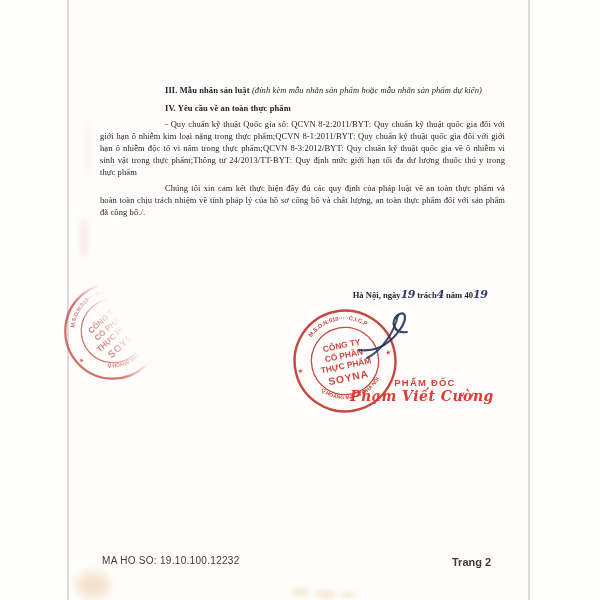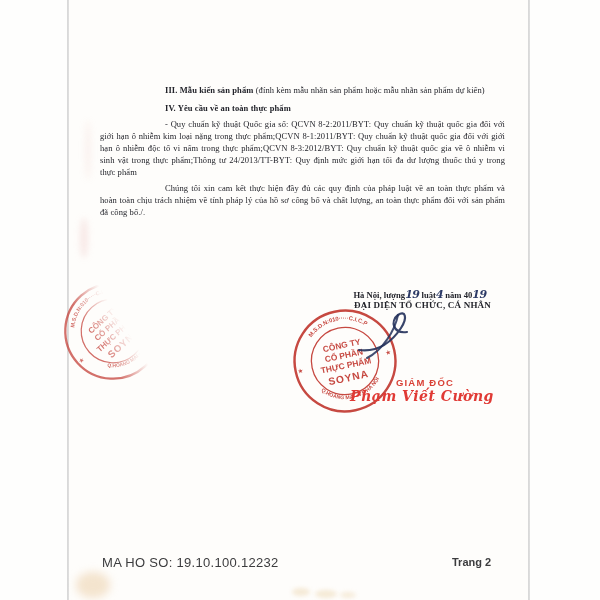--- a/index.html
+++ b/index.html
@@ -22,21 +22,21 @@
 
   
   .body-text{position:absolute;left:100px;top:84px;width:405px;font-size:8.5px;line-height:12px;
              text-align:justify;letter-spacing:.1px;}
   .body-text p{margin:0;text-indent:65px;}
   .p-iii{margin-bottom:6px !important;}
   .p-iv{margin-bottom:4px !important;}
   .p-1{margin-bottom:6px !important;}
   .p-2{margin-bottom:4px !important;}
   .b{font-weight:bold;}
-  .i{}
+  .i{font-style:italic;}
 
   
   .date-line{position:absolute;left:325px;top:288px;width:190px;text-align:center;
              font-size:8.6px;font-weight:bold;white-space:nowrap;}
   .hw{font-family:"DejaVu Serif", serif;font-style:italic;font-weight:bold;
       color:#2c3a66;font-size:11px;letter-spacing:-.5px;}
   .rep-line{position:absolute;left:330px;top:300px;width:185px;text-align:center;
             font-size:9px;font-weight:bold;letter-spacing:.2px;}
   .stamp-main{position:absolute;left:289px;top:305px;width:112px;height:112px;transform:rotate(-12deg);opacity:.92;}
   .stamp-left{position:absolute;left:60px;top:278px;width:106px;height:106px;transform:rotate(-42deg);opacity:.8;
@@ -45,21 +45,21 @@
   .sig-ink{position:absolute;left:353px;top:306px;width:88px;height:58px;}
   .director-title{position:absolute;left:375px;top:377px;width:100px;text-align:center;
       font-family:"Liberation Sans", sans-serif;font-size:9.5px;font-weight:bold;
       letter-spacing:1.2px;color:#d94136;}
   .signer-name{position:absolute;left:322px;top:388px;width:200px;text-align:center;
       font-family:"DejaVu Serif", serif;font-style:italic;font-weight:bold;
       font-size:14px;color:#e03a35;letter-spacing:.5px;}
 
   
   .footer-code{position:absolute;left:102px;top:555px;font-family:"Liberation Sans", sans-serif;
-      font-size:13px;color:#3c3c3e;letter-spacing:.3px;}
+      font-size:10px;color:#3c3c3e;letter-spacing:.3px;}
   .footer-page{position:absolute;left:452px;top:556px;font-family:"Liberation Sans", sans-serif;
       font-size:11px;font-weight:bold;color:#3c3c3e;}
 
   .stamp-svg text{font-family:"Liberation Sans", sans-serif;}
 </style>
 </head>
 <body>
 
 <div class="canvas">
 
@@ -89,29 +89,28 @@
     </text>
     <text x="8" y="63" font-size="7" fill="#c23a32">★</text>
     <text x="104" y="63" font-size="7" fill="#c23a32">★</text>
     <text x="60" y="46" font-size="9" font-weight="bold" fill="#c23a32" text-anchor="middle">CÔNG TY</text>
     <text x="60" y="57" font-size="9" font-weight="bold" fill="#c23a32" text-anchor="middle">CỔ PHẦN</text>
     <text x="60" y="68" font-size="9" font-weight="bold" fill="#c23a32" text-anchor="middle">THỰC PHẨM</text>
     <text x="60" y="82" font-size="11" font-weight="bold" fill="#c23a32" text-anchor="middle" letter-spacing="1">SOYNA</text>
   </svg>
 
   <div class="body-text">
-    <p class="p-iii"><span class="b">III. Mẫu kiến sản phẩm</span> <span class="i">(đính kèm mẫu nhãn sản phẩm hoặc mẫu nhãn sản phẩm dự kiến)</span></p>
+    <p class="p-iii"><span class="b">III. Mẫu nhãn sản luật</span> <span class="i">(đính kèm mẫu nhãn sản phẩm hoặc mẫu nhãn sản phẩm dự kiến)</span></p>
     <p class="p-iv b">IV. Yêu cầu về an toàn thực phẩm</p>
     <p class="p-2">- Quy chuẩn kỹ thuật Quốc gia số: QCVN 8-2:2011/BYT: Quy chuẩn kỹ thuật quốc gia đối với giới hạn ô nhiễm kim loại nặng trong thực phẩm;QCVN 8-1:2011/BYT: Quy chuẩn kỹ thuật quốc gia đối với giới hạn ô nhiễm độc tố vi nấm trong thực phẩm;QCVN 8-3:2012/BYT: Quy chuẩn kỹ thuật quốc gia về ô nhiễm vi sinh vật trong thực phẩm;Thông tư 24/2013/TT-BYT: Quy định mức giới hạn tối đa dư lượng thuốc thú y trong thực phẩm</p>
     <p class="p-3">Chúng tôi xin cam kết thực hiện đầy đủ các quy định của pháp luật về an toàn thực phẩm và hoàn toàn chịu trách nhiệm về tính pháp lý của hồ sơ công bố và chất lượng, an toàn thực phẩm đối với sản phẩm đã công bố./.</p>
   </div>
 
-  <div class="date-line"><span>Hà Nội, lượng</span><span class="hw">19</span> <span>luật</span><span class="hw">4</span> <span>năm 40</span><span class="hw">19</span></div>
+  <div class="date-line"><span>Hà Nội, ngày</span><span class="hw">19</span> <span>trách</span><span class="hw">4</span> <span>năm 40</span><span class="hw">19</span></div>
 
-  <div class="rep-line">ĐẠI DIỆN TỔ CHỨC, CÁ NHÂN</div>
 
   <svg class="stamp-main stamp-svg" viewBox="0 0 120 120">
     <circle cx="60" cy="60" r="54" fill="none" stroke="#c23a32" stroke-width="2.6"></circle>
     <circle cx="60" cy="60" r="36" fill="none" stroke="#c23a32" stroke-width="1.4"></circle>
     <defs>
       <path id="arcT1" d="M 16,60 A 44,44 0 1 1 104,60" fill="none"></path>
       <path id="arcB1" d="M 19,60 A 41,41 0 0 0 101,60" fill="none"></path>
     </defs>
     <text font-size="6.2" fill="#c23a32" font-weight="bold">
       <textPath href="#arcT1" startOffset="50%" text-anchor="middle">M.S.D.N:010·····C.I.C.P</textPath>
@@ -125,19 +124,19 @@
     <text x="60" y="57" font-size="9" font-weight="bold" fill="#c23a32" text-anchor="middle">CỔ PHẦN</text>
     <text x="60" y="68" font-size="9" font-weight="bold" fill="#c23a32" text-anchor="middle">THỰC PHẨM</text>
     <text x="60" y="82" font-size="11" font-weight="bold" fill="#c23a32" text-anchor="middle" letter-spacing="1">SOYNA</text>
   </svg>
 
   <svg class="sig-ink" viewBox="0 0 88 58">
     <path d="M 6,44 C 22,46 36,40 48,22 C 55,11 52,4 45,9 C 37,15 40,28 54,26" fill="none" stroke="#22305a" stroke-width="2.2" stroke-linecap="round" opacity="0.9"></path>
     <path d="M 45,9 C 42,24 30,44 14,52" fill="none" stroke="#22305a" stroke-width="2" stroke-linecap="round" opacity="0.85"></path>
   </svg>
 
-  <div class="director-title">GIÁM ĐỐC</div>
+  <div class="director-title">PHẨM ĐỐC</div>
   <div class="signer-name">Phạm Viết Cường</div>
 
   <div class="footer-code">MA HO SO: 19.10.100.12232</div>
   <div class="footer-page">Trang 2</div>
 
 </div>
 
 </body></html>

